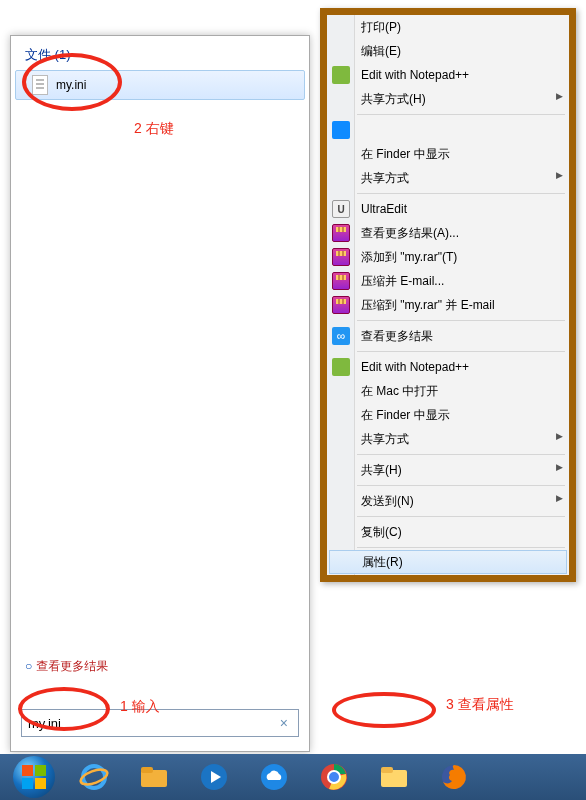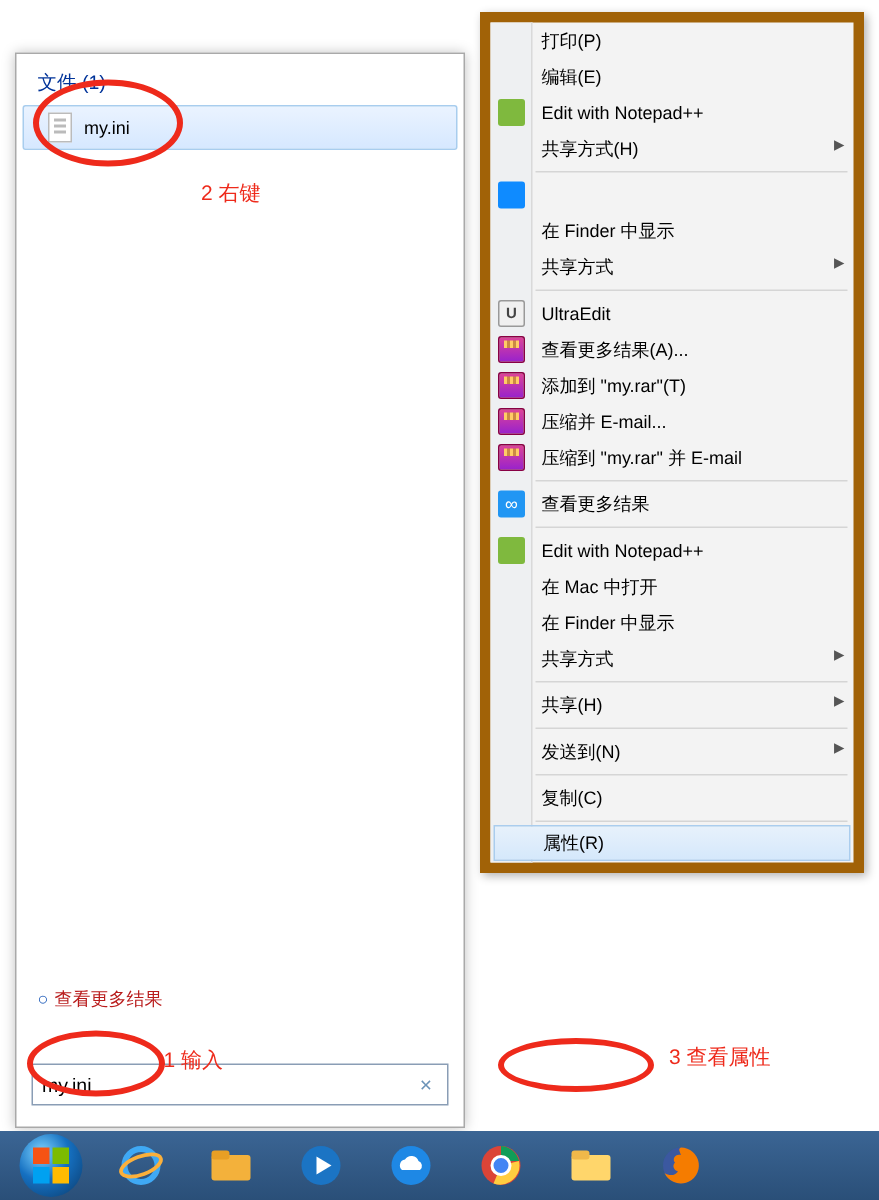--- a/index.html
+++ b/index.html
@@ -319,16 +319,16 @@
       <circle cx="15" cy="15" r="12" fill="#3b58a0"></circle>
       <path d="M15 3 a12 12 0 1 1 -11 17 c3 2 7 2 9 -1 c-3 -1 -4 -4 -2 -6 c-2 -2 0 -6 4 -5 c-1 -3 -2 -4 0 -5z" fill="#f57c00"></path>
     </svg>
   </div>
 </div>
 
 <div class="ring" style="left:22px; top:53px; width:100px; height:58px;"></div>
 <div class="ann" style="left:134px; top:120px;">2 右键</div>
 
 <div class="ring" style="left:18px; top:687px; width:92px; height:44px;"></div>
-<div class="ann" style="left:109px; top:698px;">1 输入</div>
+<div class="ann" style="left:120px; top:698px;">1 输入</div>
 
 <div class="ring" style="left:332px; top:692px; width:104px; height:36px;"></div>
 <div class="ann" style="left:446px; top:696px;">3 查看属性</div>
 
 </body></html>

